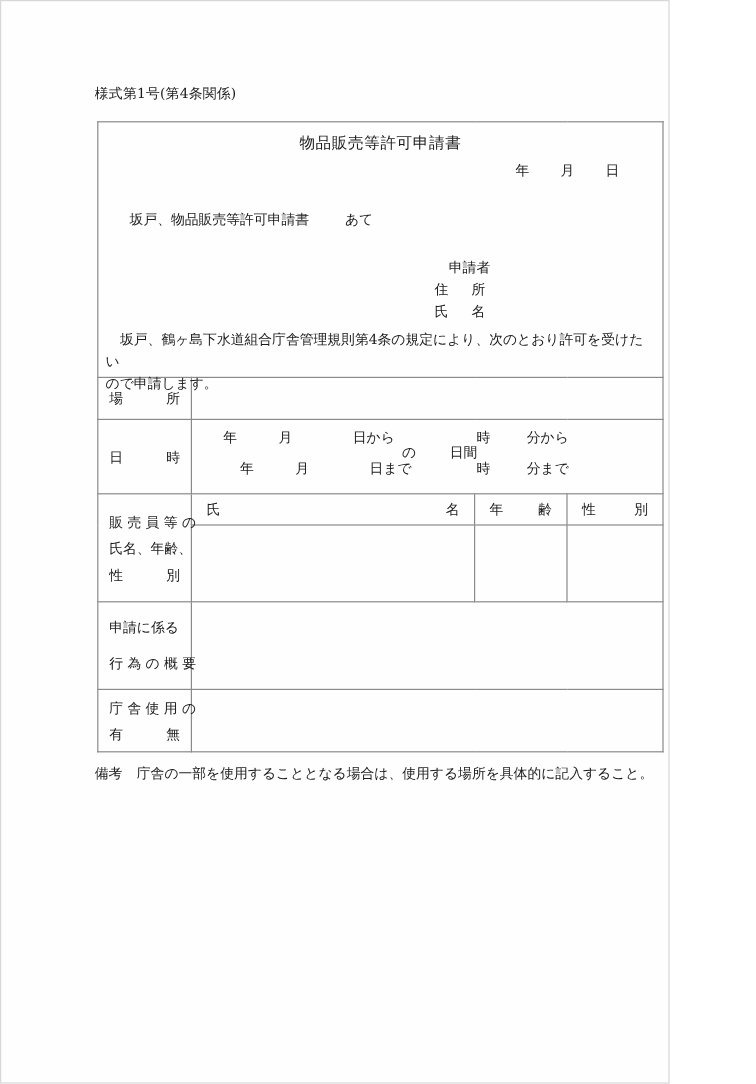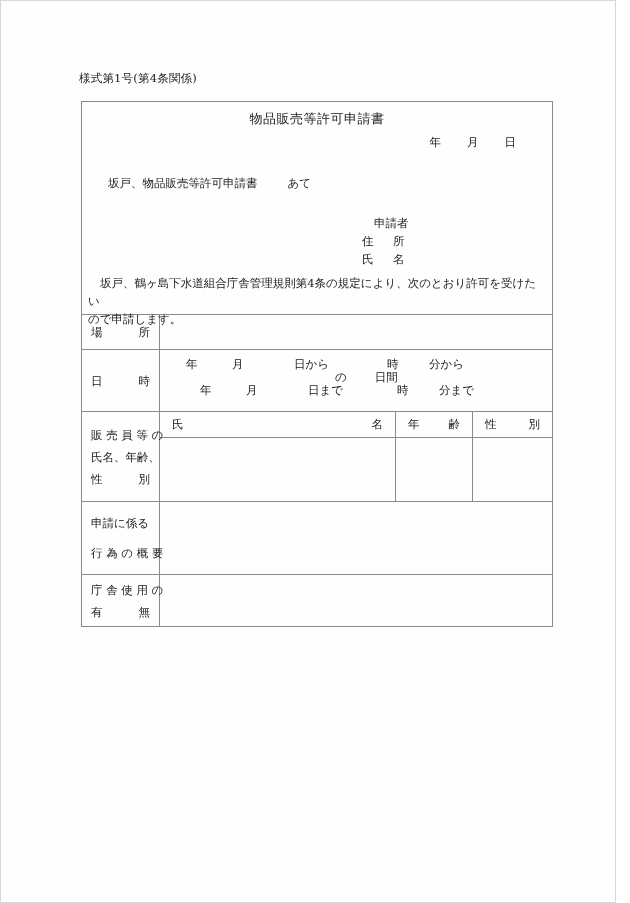--- a/index.html
+++ b/index.html
@@ -11,21 +11,21 @@
     width: 630px;
     height: 903px;
     position: relative;
     font-family: "DejaVu Serif", "Liberation Serif", serif;
     color: #1a1a1a;
     overflow: hidden;
   }
   .page {
     position: absolute;
     left: 0; top: 0;
-    width: 616px; height: 903px;
+    width: 558px; height: 903px;
     border: 1px solid #d8d8d8;
     box-sizing: border-box;
     background: #fefefe;
   }
 
   
   .form-no {
     position: absolute;
     left: 78px;
     top: 70px;
@@ -136,21 +136,21 @@
     height: 61px;
     font-size: 11.5px;
   }
   .dt-row {
     position: absolute;
     white-space: nowrap;
   }
   .dt-r1 { left: 26px; top: 7px; }
   .dt-r2 { left: 40px; top: 33px; }
   .dt-mid { left: 175px; top: 20px; }
-  .dt-t1 { left: 227px; top: 7px; }
+  .dt-t1 { left: 237px; top: 7px; }
   .dt-t2 { left: 237px; top: 33px; }
   .dt-row .g1 { display:inline-block; width: 46px; }
   .dt-row .g2 { display:inline-block; width: 62px; }
   .dt-mid .no { margin-right: 28px; }
   .dt-t1 .hh, .dt-t2 .hh { display:inline-block; width: 42px; }
 
   
   .seller-head td {
     height: 25px;
     font-size: 11.5px;
@@ -321,14 +321,17 @@
             <span>無</span>
           </div>
         </div>
       </td>
       <td class="blank r-building" colspan="3"></td>
     </tr>
 
   </tbody>
     </table>
 
+  <div class="remarks">
+    <span class="label">備考</span><span>庁舎の一部を使用することとなる場合は、使用する場所を具体的に記入すること。</span>
+  </div>
 
 </div>
 
 </body></html>

